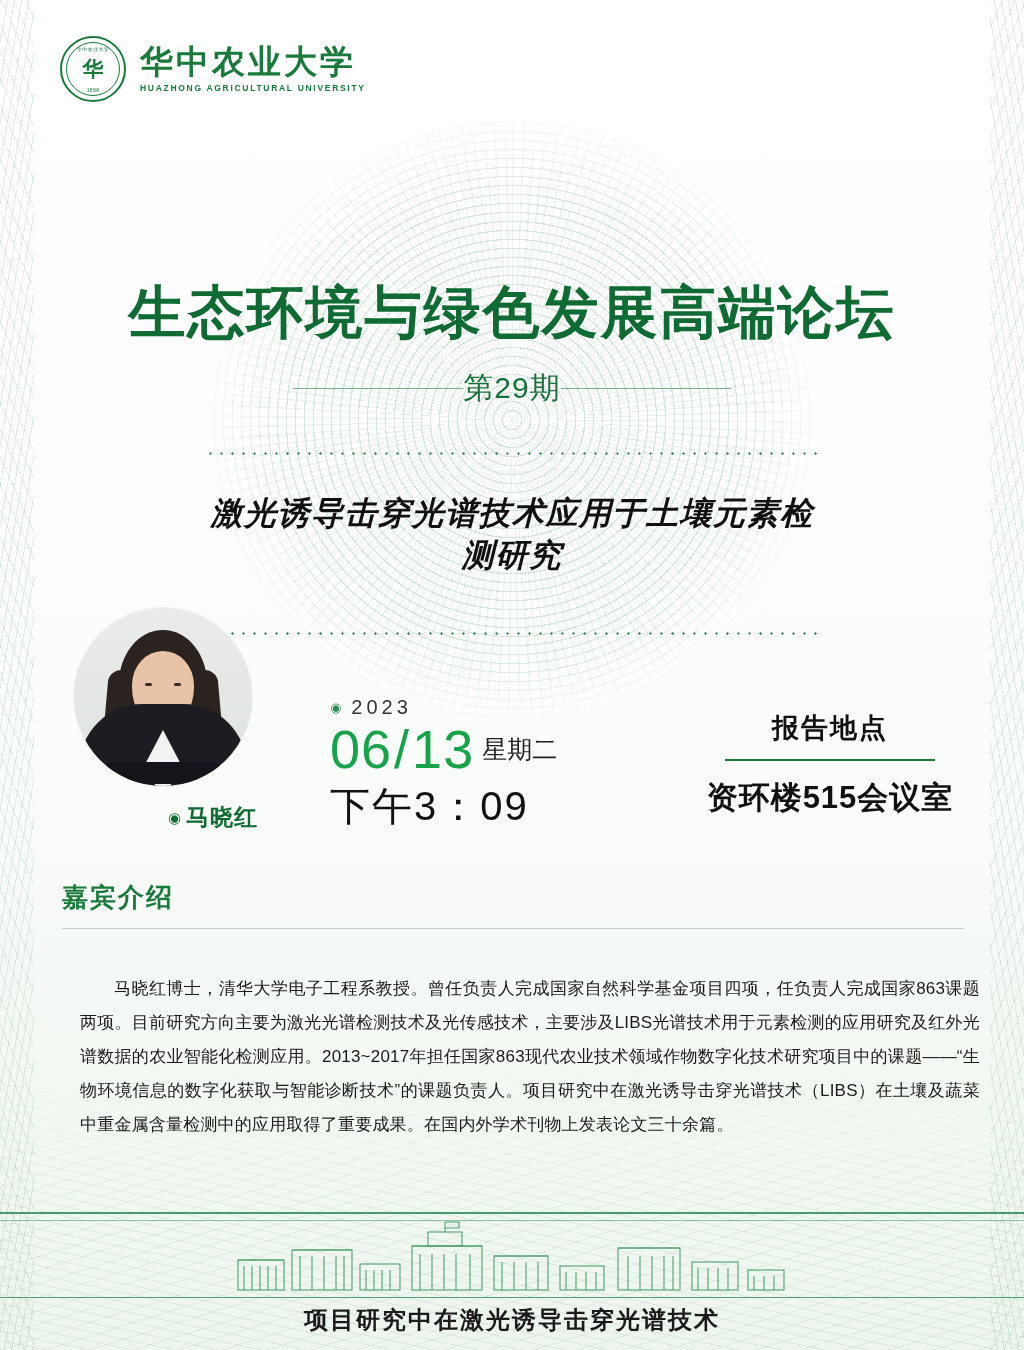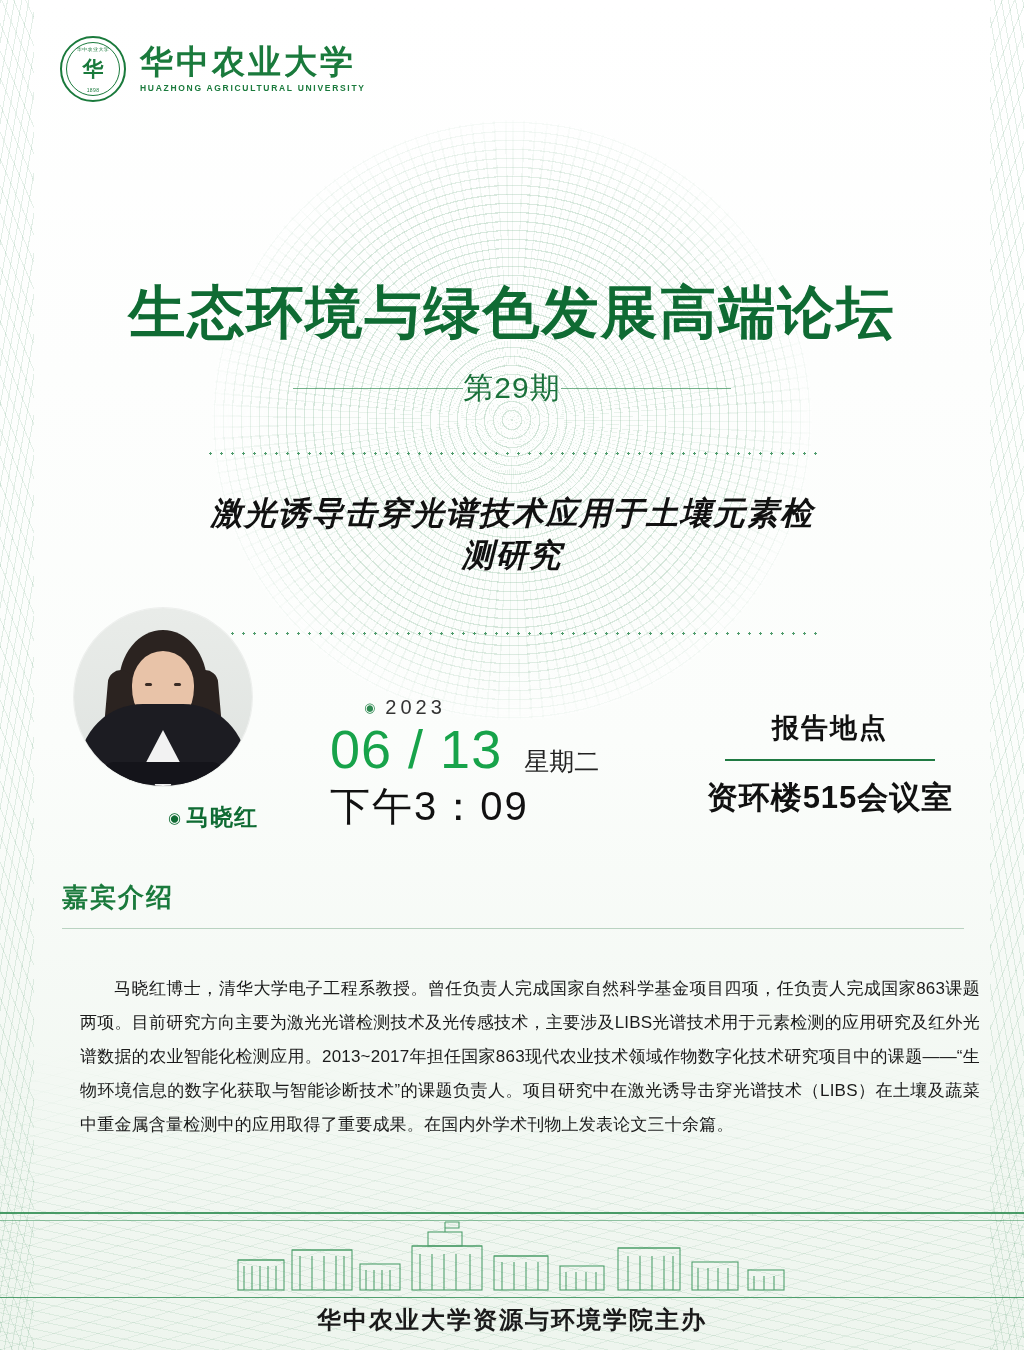--- a/index.html
+++ b/index.html
@@ -313,32 +313,31 @@
     position: absolute;
     left: 270px;
     top: 96px;
     width: 360px;
   }
   .year-line {
     font-size: 20px;
     color: #333;
     letter-spacing: 4px;
     margin-bottom: 2px;
-    margin-left: 34px;
   }
   .year-line .dot-mark {
     color: #2f8a52;
     font-size: 13px;
     margin-right: 6px;
     vertical-align: 2px;
   }
   .date-line {
     display: flex;
-    align-items: flex-end;
-    gap: 16px;
+    align-items: center;
+    gap: 2px;
   }
   .date-main {
     font-family: "Liberation Sans", "DejaVu Sans", sans-serif;
     font-size: 54px;
     font-weight: 400;
     color: #17a34a;
     letter-spacing: 1px;
     line-height: 1.05;
   }
   .weekday {
@@ -565,16 +564,16 @@
         <rect x="386" y="28" width="62" height="42"></rect>
         <path d="M386 28h62M396 36v34M408 36v34M420 36v34M432 36v34M441 36v34"></path>
         <rect x="460" y="42" width="46" height="28"></rect>
         <path d="M466 48v22M476 48v22M486 48v22M496 48v22"></path>
         <rect x="516" y="50" width="36" height="20"></rect>
         <path d="M522 56v14M532 56v14M542 56v14"></path>
       </g>
     </svg>
 
     <div class="footer-rule"></div>
-    <div class="footer-text">华中农业大学资源与环境学院主办</div>
+    <div class="footer-text">项目研究中在激光诱导击穿光谱技术</div>
   </div>
 
 </div>
 
 </body></html>

